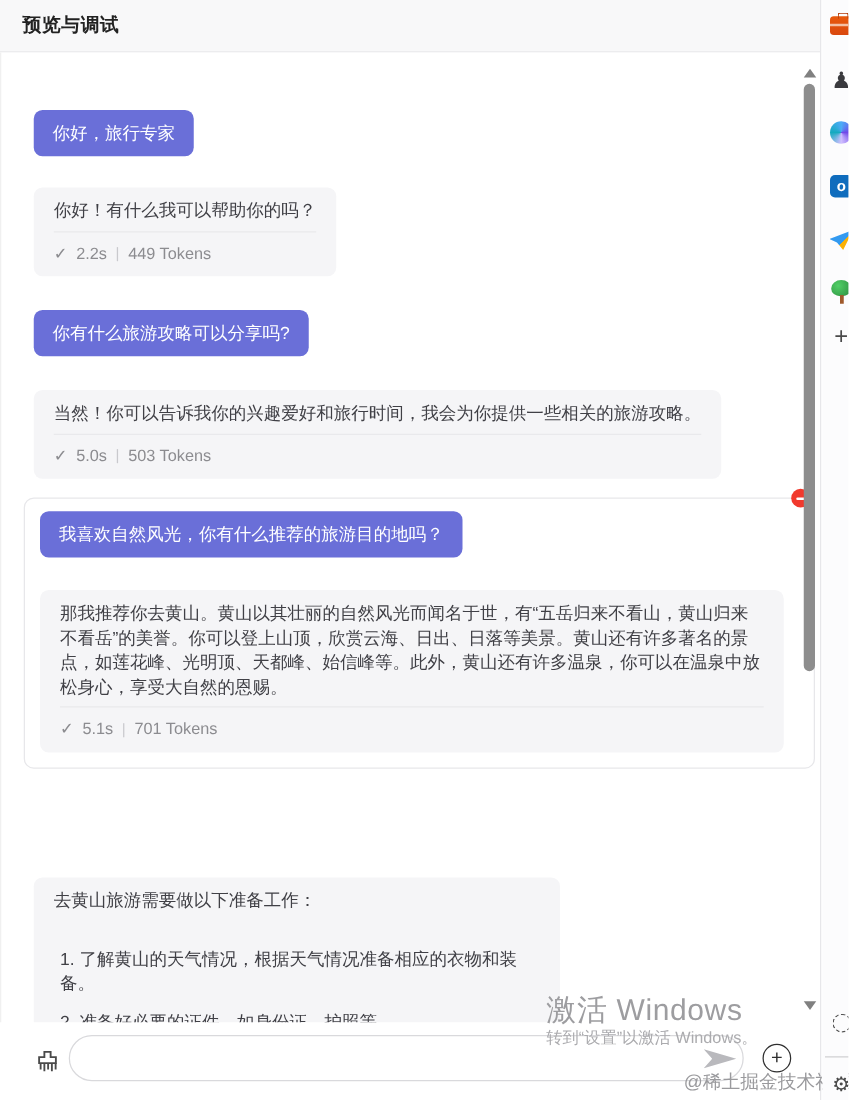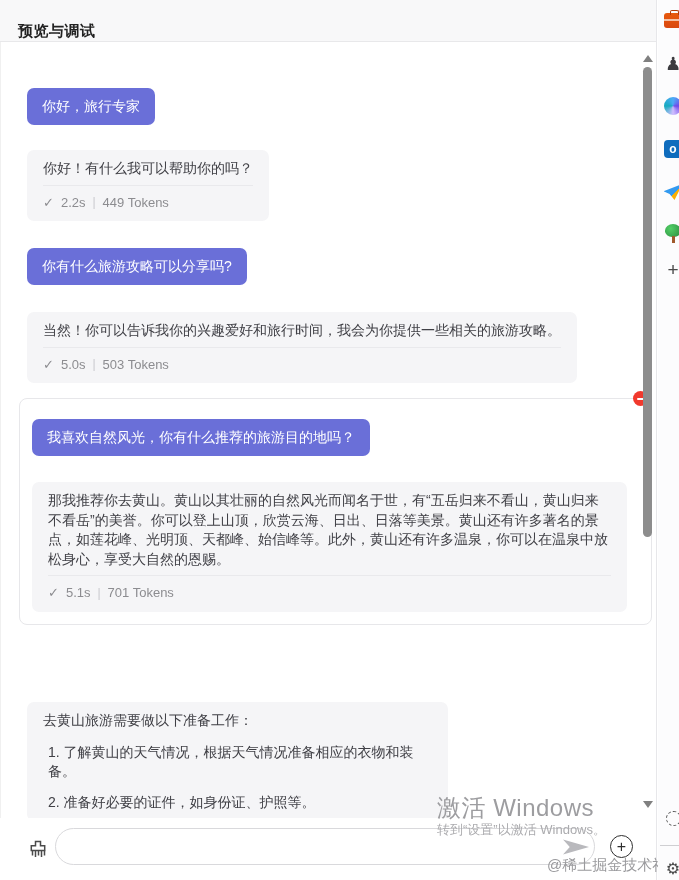--- a/index.html
+++ b/index.html
@@ -2,42 +2,42 @@
 <html><head>
 <meta charset="utf-8">
 <style>
   * { margin:0; padding:0; box-sizing:border-box; }
   html,body { width:679px; height:880px; }
   body { font-family:"Liberation Sans","DejaVu Sans",sans-serif; background:#fff; overflow:hidden; }
   .app { position:relative; width:679px; height:880px; background:#fff; overflow:hidden; }
 
   
   .main-panel { position:absolute; left:0; top:0; width:657px; height:880px; background:#fff; border-right:1px solid #e7e7ea; }
-  .header { height:42px; background:#f8f8f9; border-bottom:1px solid #e8e8ea; display:flex; align-items:flex-end; padding-left:18px; }
+  .header { height:42px; background:#f8f8f9; border-bottom:1px solid #e8e8ea; display:flex; align-items:center; padding-left:18px; }
   .header-title { font-size:15px; font-weight:700; color:#222; letter-spacing:.5px; }
 
   .chat { position:absolute; top:42px; left:0; right:0; bottom:62px; background:#fff; overflow:hidden; border-left:1px solid #f0f0f0; }
 
   .bubble { position:absolute; background:#6a6fd8; color:#fff; font-size:14px; line-height:21px;
             padding:8px 15px; border-radius:7px; max-width:600px; }
   .card { position:absolute; background:#f5f5f7; border-radius:7px; padding:9px 16px; color:#404046;
           font-size:14px; line-height:1.4; width:-moz-fit-content; width:fit-content; }
   .card .divider { border-top:1px solid #e9e9ec; margin:6px 0; }
   .meta { display:flex; align-items:center; gap:7px; color:#8c8c90; font-size:13px; padding-top:2px; }
   .meta .sep { color:#c9c9cd; font-size:12px; }
 
   .pair-group { position:absolute; left:18px; top:398px; width:633px; border:1px solid #e7e7ea; border-radius:8px;
-                padding:20px 12px 12px 12px; background:#fff; }
+                padding:10px 12px 12px 12px; background:#fff; }
   .pair-group .bubble { position:relative; left:0; top:0; display:inline-block; }
   .pair-group .card { position:relative; margin-top:26px; width:595px; }
   .remove-badge { position:absolute; top:-8px; right:3px; width:15px; height:15px; border-radius:50%;
                   background:#f1392d; display:flex; align-items:center; justify-content:center; cursor:pointer; }
   .remove-badge .minus { width:7px; height:2px; background:#fff; border-radius:1px; }
 
-  .list-block p { margin-bottom:12px; }
+  .list-block p { margin-bottom:27px; }
   .list-block p.item { padding-left:5px; margin-bottom:11px; }
   .list-block p:last-child { margin-bottom:0; }
 
   
   .scrollbar { position:absolute; top:0; right:1px; width:15px; bottom:0; }
   .sb-arrow { position:absolute; left:3px; width:0; height:0; border-left:5px solid transparent; border-right:5px solid transparent; }
   .sb-up { top:13px; border-bottom:7px solid #808080; }
   .sb-down { bottom:10px; border-top:7px solid #808080; }
   .sb-thumb { position:absolute; left:3px; top:25px; width:9px; height:470px; background:#8d8d8d; border-radius:5px; }
 

